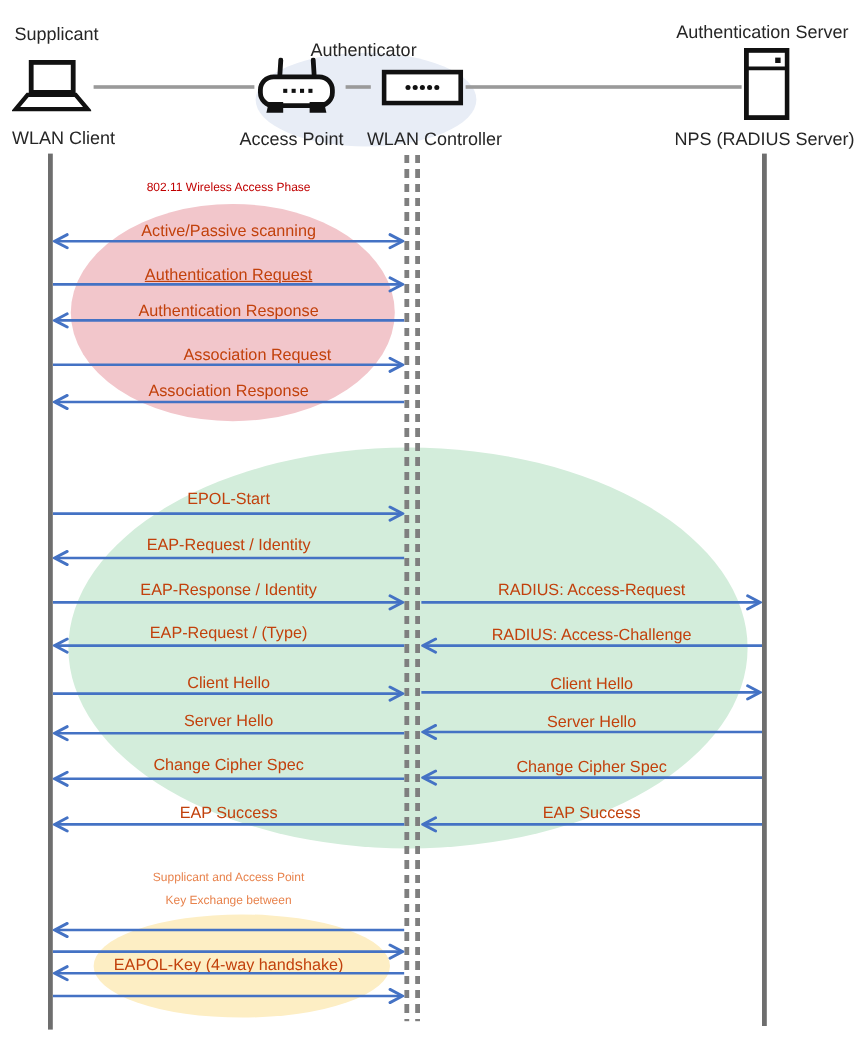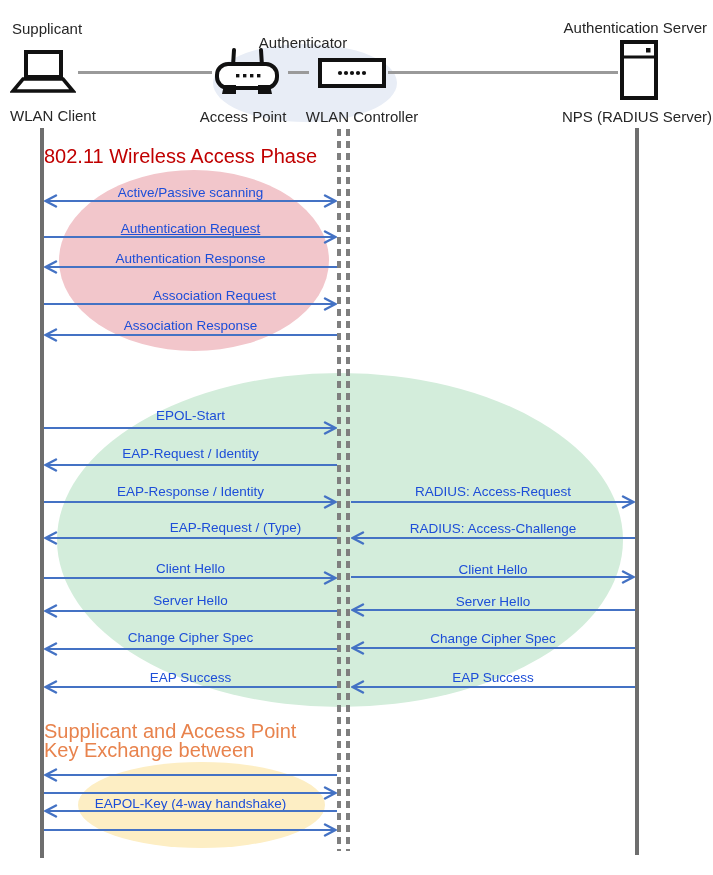--- a/index.html
+++ b/index.html
@@ -13,23 +13,23 @@
   .lifeline.dashed{
     width:4px;
     background:repeating-linear-gradient(to bottom,#7f7f7f 0 7px,rgba(0,0,0,0) 7px 12px);
   }
   .connector{position:absolute;height:3px;background:#9a9a9a;top:71px;z-index:1;}
   .role-label{position:absolute;font-size:15px;color:#262626;z-index:3;white-space:nowrap;}
   .device-label{position:absolute;font-size:15px;color:#262626;z-index:3;white-space:nowrap;}
   .center{text-align:center;}
   .right{text-align:right;}
   .icon{position:absolute;z-index:3;}
-  .phase-title{position:absolute;font-size:20px;z-index:3;text-align:left;line-height:19px;white-space:nowrap;}
+  .phase-title{position:absolute;font-size:10px;z-index:3;text-align:center;line-height:19px;white-space:nowrap;}
   .msg-label{
-    position:absolute;font-size:13.5px;color:#1d4ed8;z-index:4;
+    position:absolute;font-size:13.5px;color:#c2410c;z-index:4;
     height:16px;line-height:16px;text-align:center;white-space:nowrap;
   }
   .msg-arrow{position:absolute;z-index:4;display:block;}
 </style>
 </head>
 <body>
 
 <div id="canvas">
 
   <div class="ellipse" style="left:213px;top:44px;width:184px;height:78px;background:#e8edf6;"></div>
@@ -139,21 +139,21 @@
       <div class="msg-label" style="left: 44px; width: 293px; top: 484px;">EAP-Response / Identity</div>
       <svg width="293" height="14" class="msg-arrow" style="left: 44px; top: 495px;">
         <line x1="0" x2="290" y1="7" y2="7" stroke="#4472c4" stroke-width="2.2"></line>
         <polyline points="281,1.5 291.5,7 281,12.5" fill="none" stroke="#4472c4" stroke-width="2.4" stroke-linecap="round"></polyline>
       </svg>
       <div class="msg-label" style="left: 351px; width: 284px; top: 484px;">RADIUS: Access-Request</div>
       <svg width="284" height="14" class="msg-arrow" style="left: 351px; top: 495px;">
         <line x1="0" x2="281" y1="7" y2="7" stroke="#4472c4" stroke-width="2.2"></line>
         <polyline points="272,1.5 282.5,7 272,12.5" fill="none" stroke="#4472c4" stroke-width="2.4" stroke-linecap="round"></polyline>
       </svg>
-      <div class="msg-label" style="left: 44px; width: 293px; top: 520px; padding-left: 45px;">EAP-Request / (Type)</div>
+      <div class="msg-label" style="left: 44px; width: 293px; top: 520px;">EAP-Request / (Type)</div>
       <svg width="293" height="14" class="msg-arrow" style="left: 44px; top: 531px;">
         <line x1="3" x2="293" y1="7" y2="7" stroke="#4472c4" stroke-width="2.2"></line>
         <polyline points="12,1.5 1.5,7 12,12.5" fill="none" stroke="#4472c4" stroke-width="2.4" stroke-linecap="round"></polyline>
       </svg>
       <div class="msg-label" style="left: 351px; width: 284px; top: 521px;">RADIUS: Access-Challenge</div>
       <svg width="284" height="14" class="msg-arrow" style="left: 351px; top: 531px;">
         <line x1="3" x2="284" y1="7" y2="7" stroke="#4472c4" stroke-width="2.2"></line>
         <polyline points="12,1.5 1.5,7 12,12.5" fill="none" stroke="#4472c4" stroke-width="2.4" stroke-linecap="round"></polyline>
       </svg>
       <div class="msg-label" style="left: 44px; width: 293px; top: 561px;">Client Hello</div>

